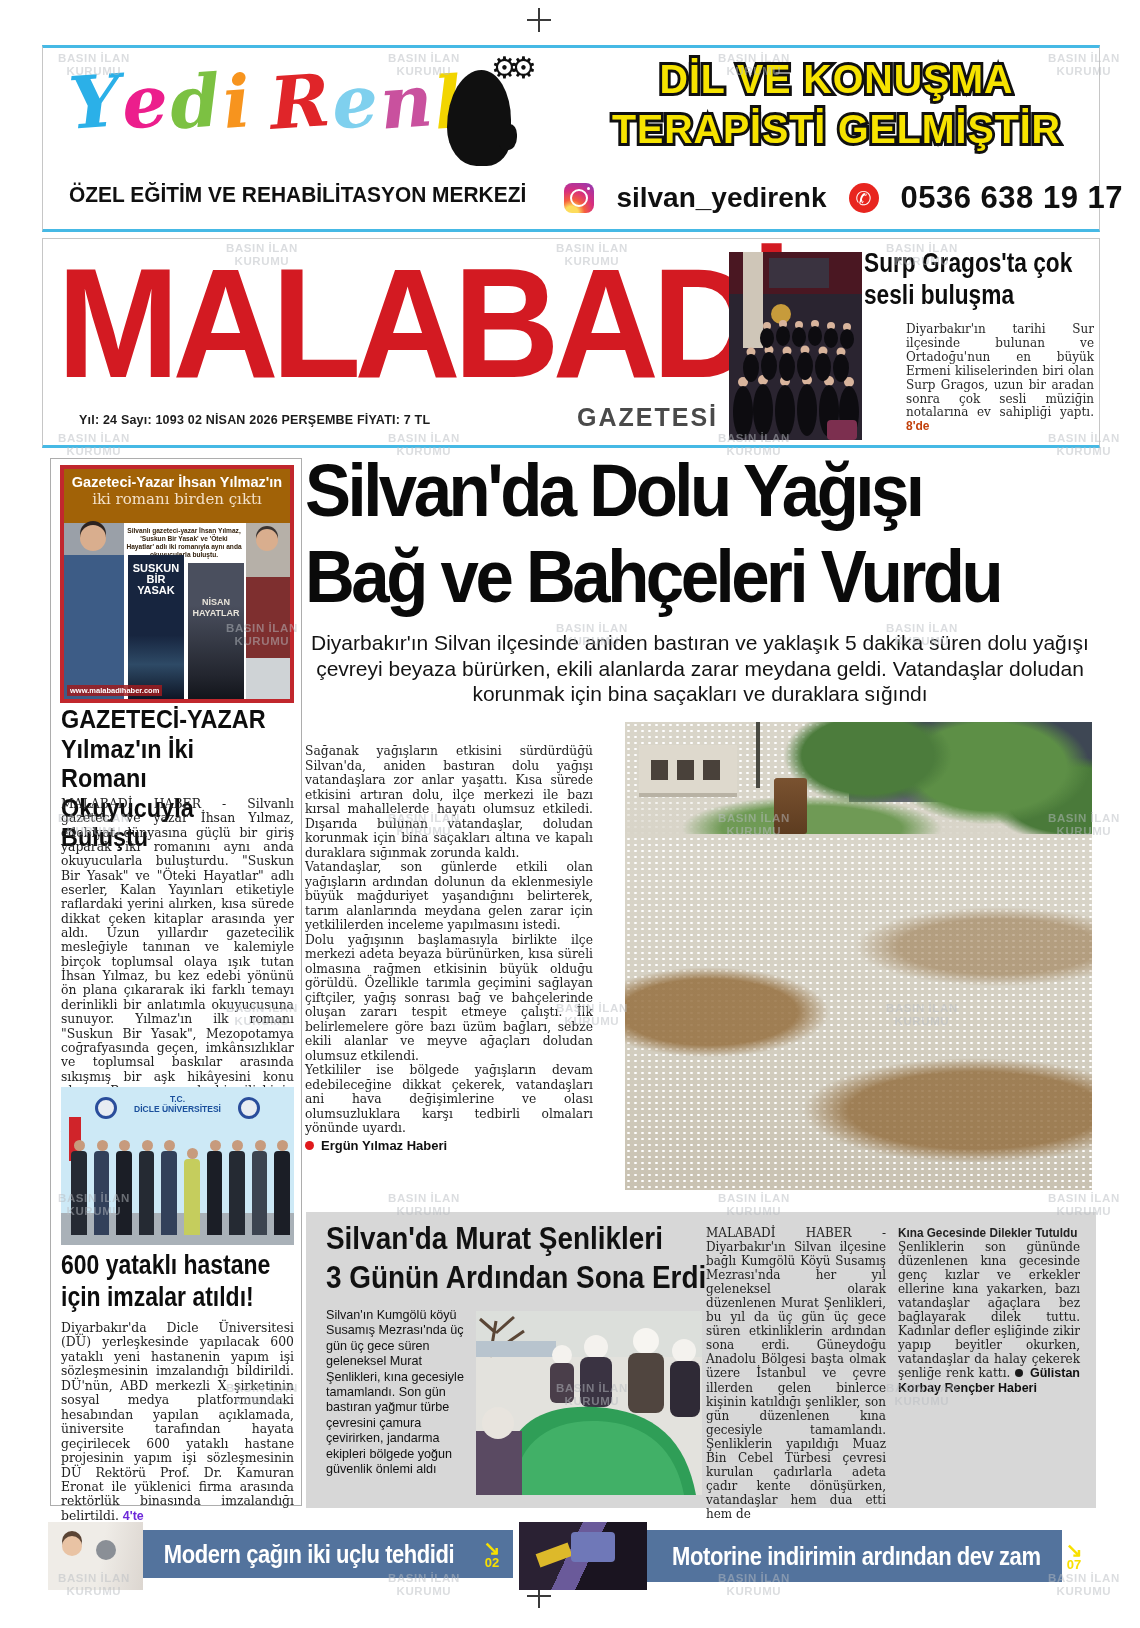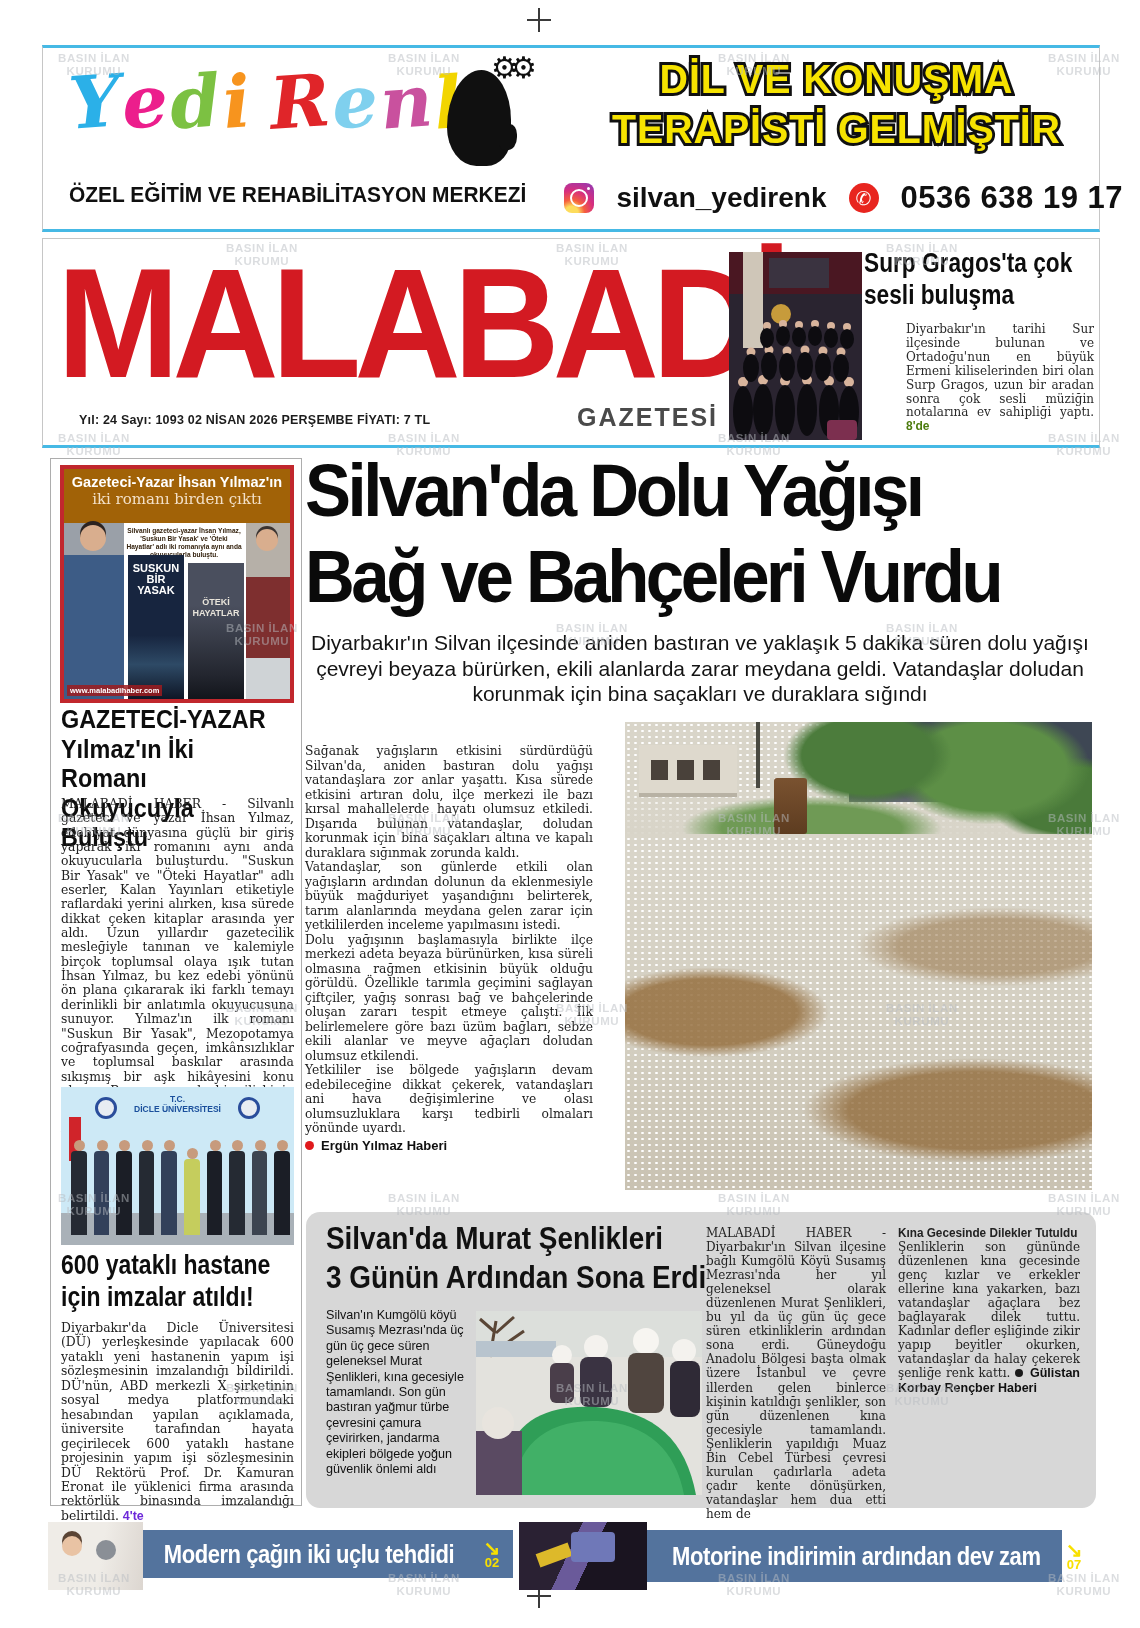--- a/index.html
+++ b/index.html
@@ -55,21 +55,21 @@
               border-top:1px solid #c6c6c6; }
   .mh-title { left:14px; top:0px; font-weight:bold; font-size:147px; line-height:158px; color:#d31a22;
               letter-spacing:-7px; transform:scaleY(1.06); transform-origin:top left; white-space:nowrap; }
   .mh-info { left:36px; top:174px; font-size:12.5px; font-weight:bold; color:#1c1c1c; letter-spacing:.2px; }
   .mh-gazetesi { left:534px; top:164px; font-weight:bold; font-size:25px; color:#4a4a4a; letter-spacing:2px; }
   .choir-photo { left:686px; top:13px; width:133px; height:188px; }
   .surp-head { left:821px; top:8px; width:264px; font-weight:bold; font-size:27px; line-height:32px;
                color:#0d0d0d; white-space:pre-line; transform:scaleX(.84); transform-origin:0 0; }
   .surp-body { left:863px; top:84px; width:188px; font-family:"DejaVu Serif", serif; font-size:12px;
                line-height:13.9px; text-align:justify; color:#2a2a2a; }
-  .surp-ref { font-weight:bold; font-family:"Liberation Sans",sans-serif; color:#4d7c0f; }
+  .surp-ref { font-weight:bold; font-family:"Liberation Sans",sans-serif; color:#c2410c; }
 
   
   .left-box { left:50px; top:458px; width:252px; height:1048px; border:1px solid #adadad; background:#fff; }
   .promo { left:9px; top:6px; width:234px; height:238px; border:4px solid #c1272d; background:#fff; overflow:hidden; }
   .promo-band { position:absolute; left:0; top:0; right:0; height:54px; background:#a16207; text-align:center; }
   .promo-t1 { font-weight:bold; font-size:14.5px; color:#fff; padding-top:5px; }
   .promo-t2 { font-family:"DejaVu Serif", serif; font-size:15px; color:#f3e0c8; }
   .promo-blurb { position:absolute; left:62px; top:58px; width:116px; font-size:6.6px; font-weight:bold;
                  color:#35230f; text-align:center; line-height:8px; }
   .promo-man1 { position:absolute; left:0; top:54px; width:60px; height:180px;
@@ -140,21 +140,21 @@
         linear-gradient(rgba(216,212,200,0) 60%, rgba(216,212,200,.9));
       }
   .hail-bldg { position:absolute; left:3%; top:5%; width:21%; height:11%; background:#ded9cd;
                box-shadow:inset 0 -4px 0 #b8b2a4; }
   .hail-bldg:before { content:""; position:absolute; left:12%; top:28%; width:18%; height:40%; background:#49413a;
                box-shadow:26px 0 0 #49413a, 52px 0 0 #49413a; }
   .hail-barrel { position:absolute; left:32%; top:12%; width:7%; height:12%; background:linear-gradient(#7a5230,#5d3c20); border-radius:3px; }
   .hail-pole { position:absolute; left:28%; top:0; width:1%; height:14%; background:#4a4a42; }
 
   
-  .fest-box { left:306px; top:1212px; width:790px; height:296px; background:#d7d7d7;border-radius:14px; }
+  .fest-box { left:306px; top:1212px; width:790px; height:296px; background:#d7d7d7; }
   .fest-head { left:20px; top:8px; width:760px; font-weight:bold; font-size:31px; line-height:38.5px;
                color:#111; white-space:pre-line; transform:scaleX(.9); transform-origin:0 0; }
   .fest-intro { left:20px; top:96px; width:150px; font-size:12.6px; line-height:15.4px; color:#111; }
   .fest-photo { left:170px; top:99px; width:226px; height:184px; }
   .fest-col { font-family:"DejaVu Serif", serif; font-size:12px; line-height:14.05px; text-align:justify; color:#222; }
   .fest-col1 { left:400px; top:14px; width:180px; }
   .fest-col2 { left:592px; top:14px; width:182px; }
   .fest-sub { font-weight:bold; font-family:"Liberation Sans",sans-serif; font-size:12.5px;
               transform:scaleX(.94); transform-origin:0 0; white-space:nowrap; }
   .fest-by { font-weight:bold; font-family:"Liberation Sans",sans-serif; font-size:12.5px; color:#101010; }
@@ -270,21 +270,21 @@
 
     <div class="promo abs">
       <div class="promo-band">
         <div class="promo-t1">Gazeteci-Yazar İhsan Yılmaz'ın</div>
         <div class="promo-t2">iki romanı birden çıktı</div>
       </div>
       <div class="promo-man1"></div>
       <div class="promo-blurb">Silvanlı gazeteci-yazar İhsan Yılmaz, 'Suskun Bir Yasak' ve 'Öteki Hayatlar' adlı iki romanıyla aynı anda okuyucularla buluştu.</div>
       <div class="promo-book1">SUSKUN
 BİR YASAK</div>
-      <div class="promo-book2">ÖTEKİ
+      <div class="promo-book2">NİSAN
 HAYATLAR</div>
       <div class="promo-man2"></div>
       <div class="promo-web">www.malabadihaber.com</div>
     </div>
 
     <div class="writer-head abs">GAZETECİ-YAZAR
 Yılmaz'ın İki Romanı
 Okuyucuyla Buluştu</div>
     <div class="writer-body abs">
       <span>MALABADİ HABER - Silvanlı gazeteci ve yazar İhsan Yılmaz, edebiyat dünyasına güçlü bir giriş yaparak iki romanını aynı anda okuyucularla buluşturdu. "Suskun Bir Yasak" ve "Öteki Hayatlar" adlı eserler, Kalan Yayınları etiketiyle raflardaki yerini alırken, kısa sürede dikkat çeken kitaplar arasında yer aldı. Uzun yıllardır gazetecilik mesleğiyle tanınan ve kalemiyle birçok toplumsal olaya ışık tutan İhsan Yılmaz, bu kez edebi yönünü ön plana çıkararak iki farklı temayı derinlikli bir anlatımla okuyucusuna sunuyor. Yılmaz'ın ilk romanı "Suskun Bir Yasak", Mezopotamya coğrafyasında geçen, imkânsızlıklar ve toplumsal baskılar arasında sıkışmış bir aşk hikâyesini konu alıyor. Roman, yasak bir ilişkinin dramatik yönünü romantize etmeden, duyguların en saf haliyle yaşanmasını ele alıyor.</span>

